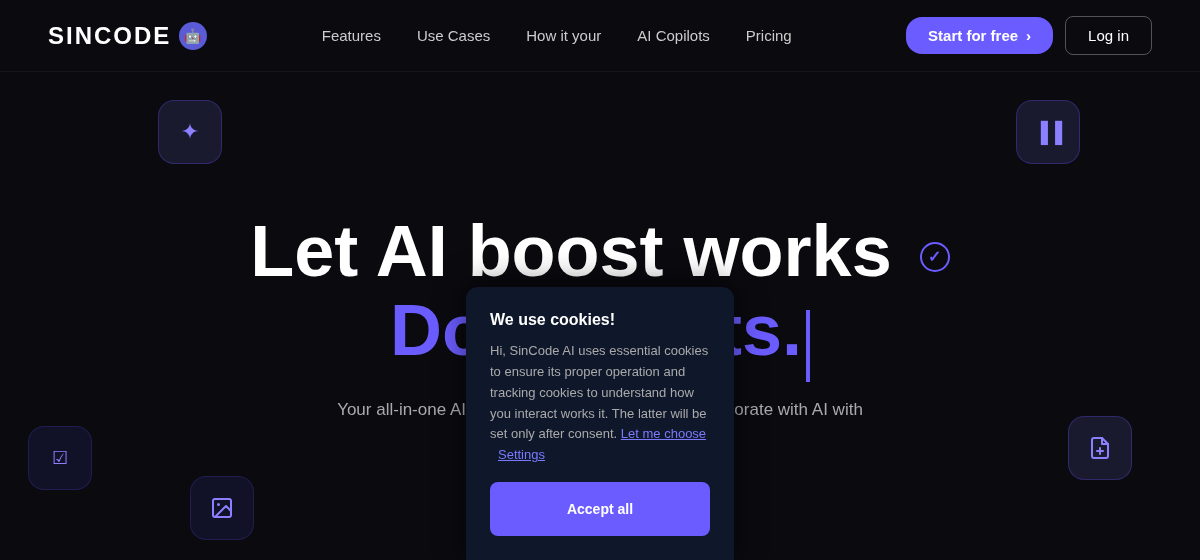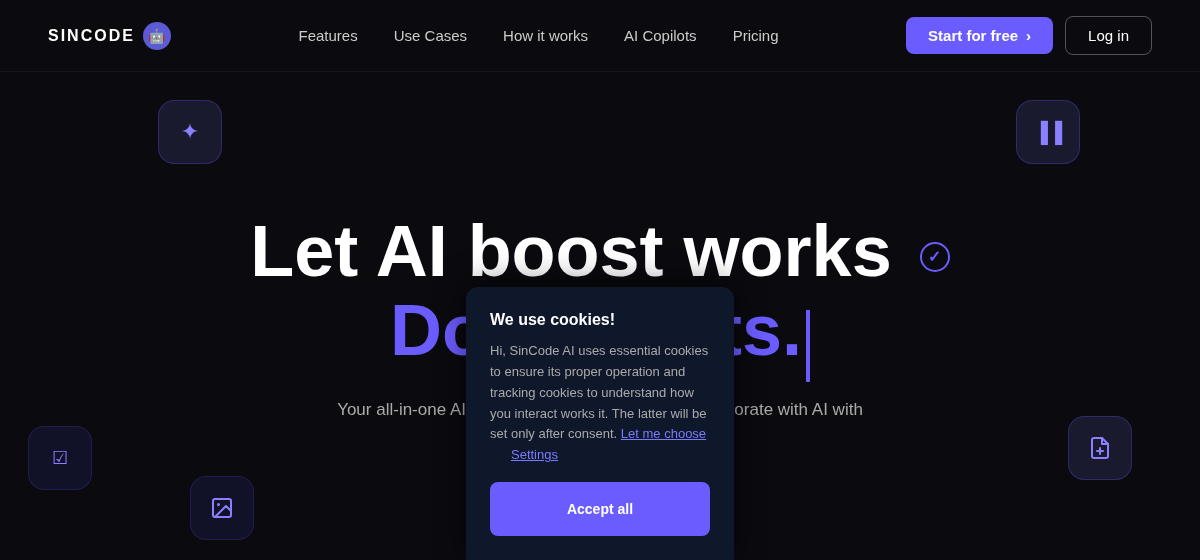--- a/index.html
+++ b/index.html
@@ -27,21 +27,21 @@
       border-bottom: 1px solid rgba(255,255,255,0.05);
     }
 
     .nav-logo {
       display: flex;
       align-items: center;
       gap: 8px;
     }
 
     .logo-text {
-      font-size: 16px;
+      font-size: 24px;
       font-weight: 700;
       letter-spacing: 2px;
       color: #fff;
     }
 
     .logo-icon {
       width: 28px;
       height: 28px;
       background: #5b5bd6;
       border-radius: 50%;
@@ -70,21 +70,21 @@
       display: flex;
       align-items: center;
       gap: 12px;
     }
 
     .btn-start {
       background: #6B5CFF;
       color: #fff;
       border: none;
       padding: 10px 22px;
-      border-radius: 8px;
+      border-radius: 16px;
       font-size: 15px;
       font-weight: 600;
       cursor: pointer;
       display: flex;
       align-items: center;
       gap: 8px;
     }
 
     .btn-login {
       background: transparent;
@@ -305,21 +305,21 @@
 
 <nav>
   <div class="nav-logo">
     <span class="logo-text">SINCODE</span>
     <span class="logo-icon">🤖</span>
   </div>
 
   <ul class="nav-links">
     <li><a href="#">Features</a></li>
     <li><a href="#">Use Cases</a></li>
-    <li><a href="#">How it works</a></li>
+    <li><a href="#">How it your</a></li>
     <li><a href="#">AI Copilots</a></li>
     <li><a href="#">Pricing</a></li>
   </ul>
 
   <div class="nav-actions">
     <button class="btn-start">
       <span>Start for free</span>
       <span>›</span>
     </button>
     <button class="btn-login">Log in</button>
@@ -367,19 +367,19 @@
 
   <p class="hero-sub">Your all-in-one AI writing assistant. Create and collaborate with AI with</p>
 </section>
 
 <div class="cookie-overlay">
   <div class="cookie-banner">
     <div class="cookie-title">We use cookies!</div>
     <div class="cookie-text">
       <span>Hi, SinCode AI uses essential cookies to ensure its proper operation and tracking cookies to understand how you interact works it. The latter will be set only after consent.</span>
       <a href="#">Let me choose</a>
-      <a href="#" style="margin-left:21px;">Settings</a>
+      <a href="#" style="margin-left:8px;">Settings</a>
     </div>
     <div class="cookie-actions">
       <button class="btn-accept">Accept all</button>
     </div>
   </div>
 </div>
 
 </body></html>

